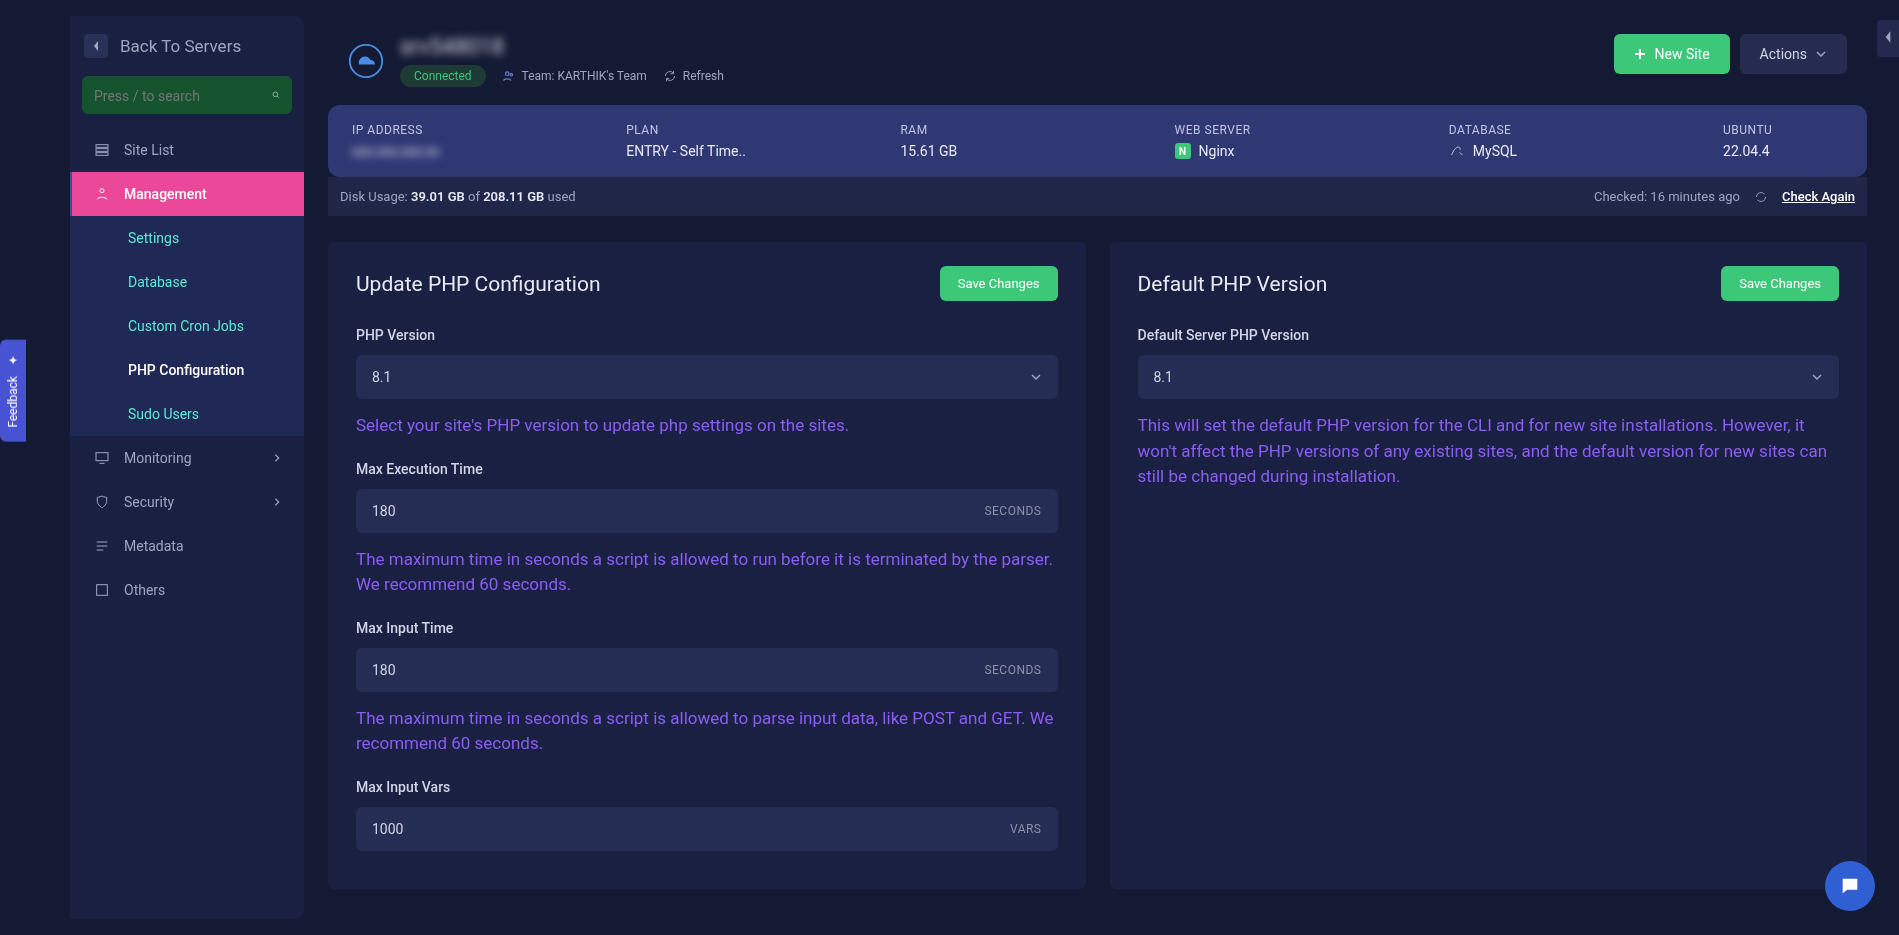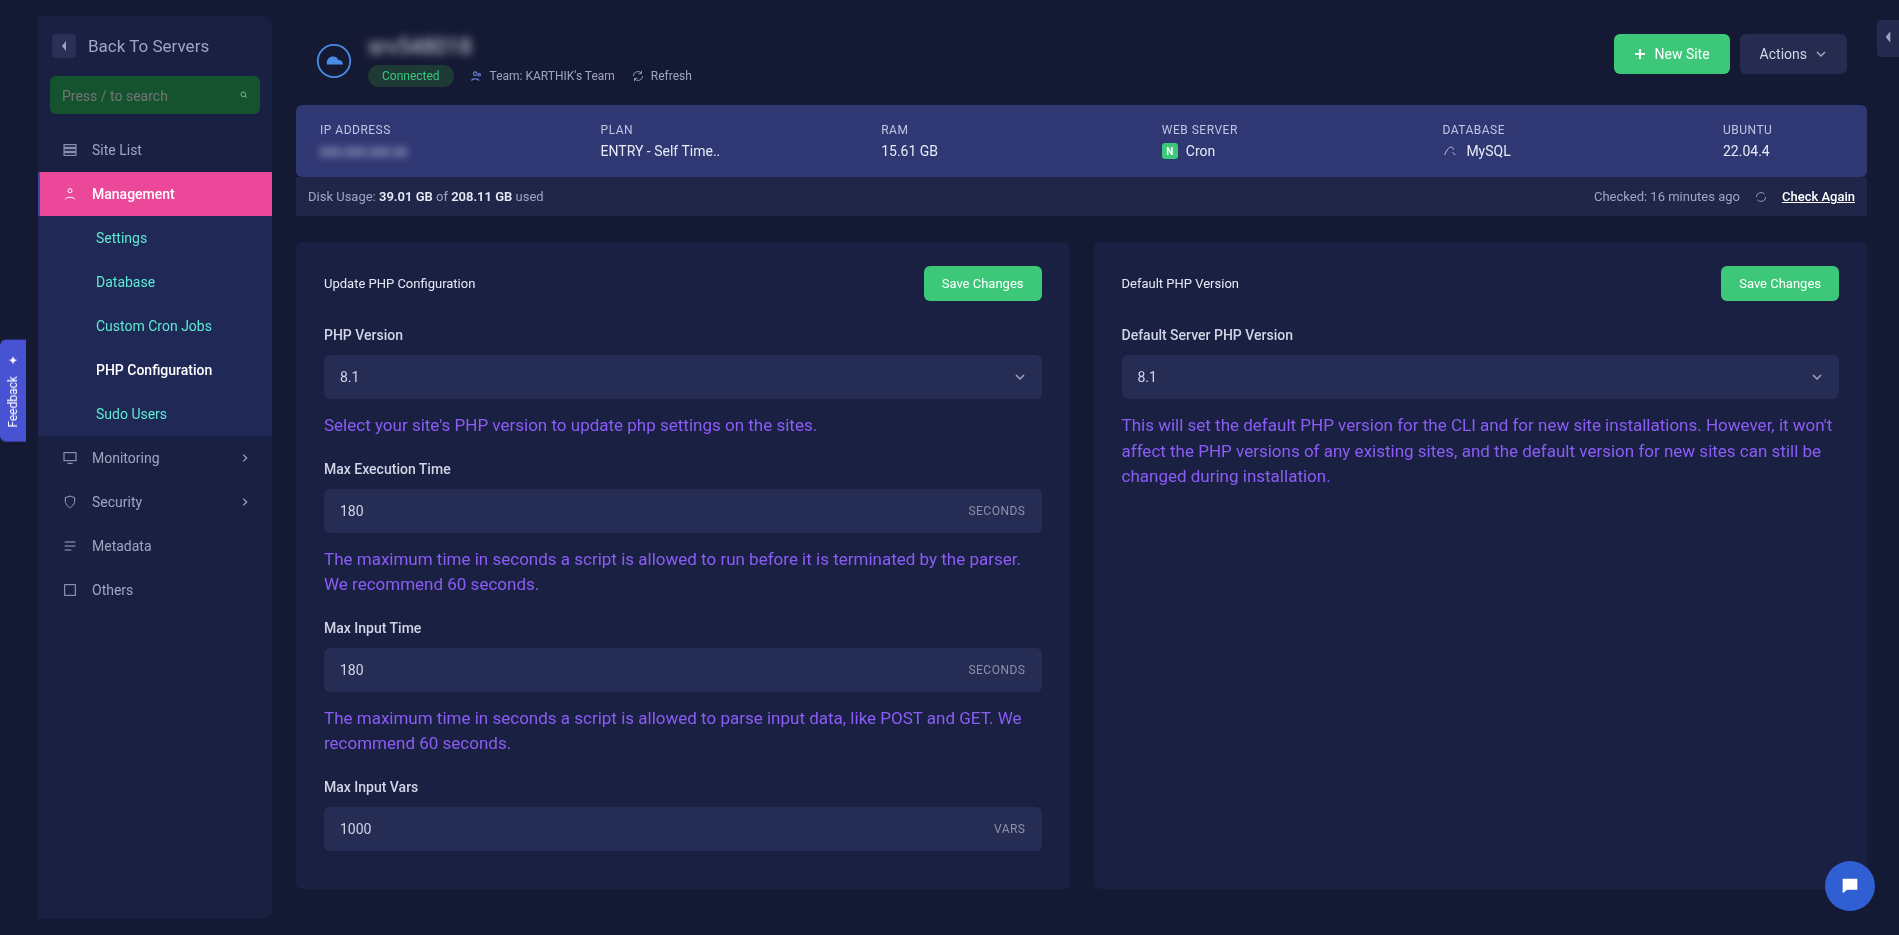--- a/index.html
+++ b/index.html
@@ -1,17 +1,17 @@
 <!DOCTYPE html>
 <html><head>
   <meta charset="utf-8">
   <style>
     * { margin:0; padding:0; box-sizing:border-box; font-family:-apple-system,BlinkMacSystemFont,'Segoe UI',Roboto,sans-serif; }
     body { background:#151a34; color:#d1d5e6; font-size:14px; overflow-x:hidden; }
-    .app { display:flex; min-height:100vh; }
+    .app { display:flex; min-height:100vh;margin-left:32px; }
     .sidebar { width:234px; background:#1a2042; padding-top:18px; border-radius:0 10px 10px 0; margin:16px 0 16px 38px; flex-shrink:0;}
     .back-row { display:flex; align-items:center; gap:12px; padding:0 14px 18px 14px; color:#9fa5c1;}
     .back-btn { width:24px; height:24px; background:#2a3156; border-radius:4px; display:flex; align-items:center; justify-content:center; cursor:pointer;}
     .back-btn svg{width:8px;height:12px;fill:#9fa5c1;}
     .back-label{ font-size:17px;}
     .search-wrap { padding:0 12px 14px 12px;}
     .search { background:#14532d; border-radius:6px; display:flex; align-items:flex-end; padding:10px 12px; }
     .search input { background:none; border:none; color:#9fa5c1; flex:1; outline:none; font-size:14px;}
     .search svg{width:18px;height:18px;stroke:#c7ccde;fill:none;stroke-width:2;}
     .nav-item { display:flex; align-items:center; gap:14px; padding:14px 22px; color:#9fa5c1; cursor:pointer; border-left:2px solid transparent; position:relative;}
@@ -30,36 +30,36 @@
     .srv-name{font-size:22px;color:#d7dbea;filter:blur(4px);}
     .brand-row2{display:flex;align-items:center;gap:16px;font-size:12px;color:#9fa5c1;}
     .pill{background:#1e3a34;color:#36c77e;border-radius:14px;padding:4px 14px;font-size:12px;}
     .team{display:flex;gap:6px;align-items:center;}
     .team-ico{width:14px;height:14px;stroke:#6b7fd9;fill:none;stroke-width:2;}
     .refresh{display:flex;gap:6px;align-items:center;cursor:pointer;}
     .top-actions{display:flex;gap:10px;}
     .btn{display:flex;align-items:center;gap:8px;padding:12px 20px;border-radius:6px;font-size:14px;cursor:pointer;border:none;}
     .btn-green{background:#3cc878;color:#fff;}
     .btn-outline{background:#252c4f;color:#d1d5e6;}
-    .stats-bar{background:#303874;border-radius:6px;margin:0 0; display:flex;}
+    .stats-bar{background:#303874;border-radius:12px;margin:0 0; display:flex;}
     .stats-row{display:flex;flex:1;padding:18px 24px 0 24px;gap:40px;flex-wrap:wrap;}
     .stat{display:flex;flex-direction:column;gap:6px;min-width:120px;padding-bottom:18px;}
     .stat.grow{flex:1;}
     .stat-label{font-size:12px;color:#c0c5e2;letter-spacing:.5px;}
     .stat-val{font-size:14px;color:#e7eaf6;display:flex;gap:8px;align-items:center;}
     .stat-val.blur{filter:blur(4px);}
     .nginx-ico{width:16px;height:16px;background:#3cc878;border-radius:3px;display:flex;align-items:center;justify-content:center;color:#fff;font-size:10px;font-weight:bold;}
     .disk-bar{background:#1f2648;padding:12px 12px;display:flex;justify-content:space-between;align-items:center;color:#9fa5c1;font-size:13px;}
     .disk-bar b{color:#e7eaf6;font-weight:600;}
     .disk-right{display:flex;gap:14px;align-items:center;}
     .check-link{color:#fff;text-decoration:underline;cursor:pointer;font-weight:500;}
     .content-row{display:flex;gap:24px;margin-top:26px;}
     .card{background:#1a2042;border-radius:6px;flex:1;padding:24px 28px;min-width:0;}
     .card-head{display:flex;justify-content:space-between;align-items:center;margin-bottom:26px;}
-    .card-title{font-size:13px;color:#e7eaf6;}
+    .card-title{font-size:21px;color:#e7eaf6;}
     .form-label{font-size:14px;color:#d1d5e6;margin-bottom:12px;display:block;font-weight:500;}
     .select,.field{background:#262d54;border:none;border-radius:6px;padding:14px 16px;color:#d1d5e6;width:100%;font-size:14px;display:flex;justify-content:space-between;align-items:center;margin-bottom:14px;}
     .field .suffix{color:#8c91a9;font-size:12px;letter-spacing:.5px;}
     .help{font-size:17px;color:#8b5cf6;margin-bottom:22px;line-height:1.5;}
     .chev-down{width:12px;height:12px;}
     .feedback-tab{position:fixed;left:0;top:340px;background:#4853d3;color:#fff;writing-mode:vertical-rl;transform:rotate(180deg);padding:14px 6px;border-radius:0 6px 6px 0;font-size:12px;display:flex;gap:8px;align-items:center;cursor:pointer;}
     .feedback-tab::after{content:"✦";transform:rotate(180deg);}
     .collapse-tab{position:fixed;right:0;top:20px;background:#232a4e;padding:10px 6px;border-radius:4px 0 0 4px;cursor:pointer;}
     .chat-fab{position:fixed;right:24px;bottom:24px;width:50px;height:50px;background:#2f5fd3;border-radius:50%;display:flex;align-items:center;justify-content:center;cursor:pointer;}
     .chat-fab svg{width:22px;height:22px;fill:#fff;}
@@ -203,21 +203,21 @@
             <span class="stat-val">ENTRY - Self Time..</span>
           </div>
           <div class="stat grow">
             <span class="stat-label">RAM</span>
             <span class="stat-val">15.61 GB</span>
           </div>
           <div class="stat grow">
             <span class="stat-label">WEB SERVER</span>
             <span class="stat-val">
                 <span class="nginx-ico">N</span>
-                <span>Cron</span>
+                <span>Nginx</span>
               </span>
           </div>
           <div class="stat grow">
             <span class="stat-label">DATABASE</span>
             <span class="stat-val">
               <svg width="16" height="16" viewBox="0 0 24 24" fill="none" stroke="#c0c5e2" stroke-width="1.5">
                   <path d="M4 18c2-6 6-12 10-12 2 0 3 2 3 4"></path>
                   <path d="m16 14 4 4"></path>
                 </svg>
               <span>MySQL</span>

